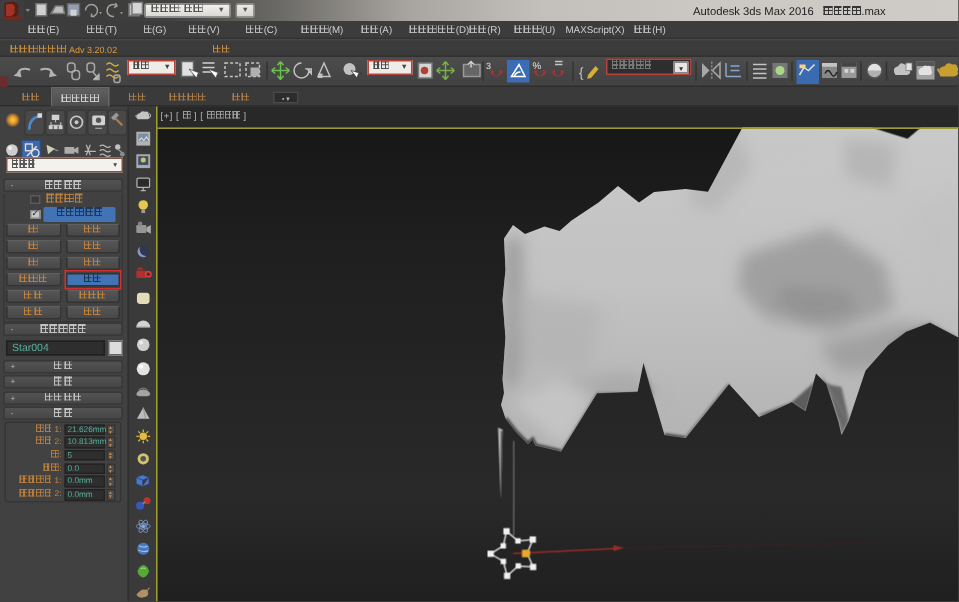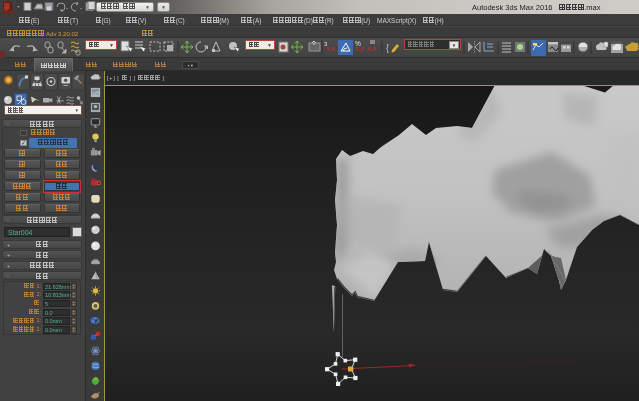--- a/index.html
+++ b/index.html
@@ -25,21 +25,21 @@
  </g>
  <path d="M57 7 a4 4 0 1 1 4 4 m0 -2 l0 2 2 0" stroke="#a0a0a0" fill="none"></path>
  <path d="M66 8 l2 0 -1 1.6 z" fill="#909090"></path>
  <path d="M76 11 a4 4 0 1 1 2 -7 m-1 -2 l1 2 -2 1" stroke="#a0a0a0" fill="none"></path>
  <path d="M80 8 l2 0 -1 1.6 z" fill="#909090"></path>
  <rect x="86" y="2.5" width="7" height="8" fill="#bdbdbd" stroke="#777"></rect>
     <rect x="88" y="1.5" width="7" height="8" fill="#d5d5d5" stroke="#777"></rect>
 </svg>
 <div class="ab" style="left:96px;top:1.5px;width:58px;height:10.5px;background:linear-gradient(#f2f2f0,#d9d7d2);border:1px solid #8a8a8a;border-radius:2px;color:#3a3a3a;font-size:6px;line-height:9px;padding-left:3px"><i class="c"></i><i class="c"></i><i class="c"></i><span>: </span><i class="c"></i><i class="c"></i><span style="position:absolute;right:3px;top:0;color:#555;font-size:5px">▼</span></div>
 <div class="ab" style="left:157px;top:1.5px;width:13px;height:10.5px;background:linear-gradient(#eceae6,#d5d3ce);border:1px solid #8a8a8a;border-radius:2px;color:#555;font-size:5px;line-height:9px;text-align:center">▼</div>
-<div class="ab" style="left:472px;top:2.5px;color:#1c1c1c;font-size:7.5px">Autodesk 3ds Max 2016&nbsp;&nbsp;&nbsp;<i class="c"></i><i class="c"></i><i class="c"></i><i class="c"></i>.max</div>
+<div class="ab" style="left:462px;top:2.5px;color:#1c1c1c;font-size:7.5px">Autodesk 3ds Max 2016&nbsp;&nbsp;&nbsp;<i class="c"></i><i class="c"></i><i class="c"></i><i class="c"></i>.max</div>
 
 <div class="ab" style="left:0;top:13.5px;width:639px;height:12.5px;background:#3c3c3c;border-bottom:1px solid #333;color:#cfcfcf;font-size:6.5px">
     <span class="ab" style="left:18px;top:3px"><i class="c"></i><i class="c"></i>(E)</span>
     <span class="ab" style="left:57px;top:3px"><i class="c"></i><i class="c"></i>(T)</span>
     <span class="ab" style="left:95px;top:3px"><i class="c"></i>(G)</span>
     <span class="ab" style="left:125px;top:3px"><i class="c"></i><i class="c"></i>(V)</span>
     <span class="ab" style="left:163px;top:3px"><i class="c"></i><i class="c"></i>(C)</span>
     <span class="ab" style="left:200px;top:3px"><i class="c"></i><i class="c"></i><i class="c"></i>(M)</span>
     <span class="ab" style="left:240px;top:3px"><i class="c"></i><i class="c"></i>(A)</span>
     <span class="ab" style="left:272px;top:3px"><i class="c"></i><i class="c"></i><i class="c"></i><i class="c"></i><i class="c"></i>(D)</span>

